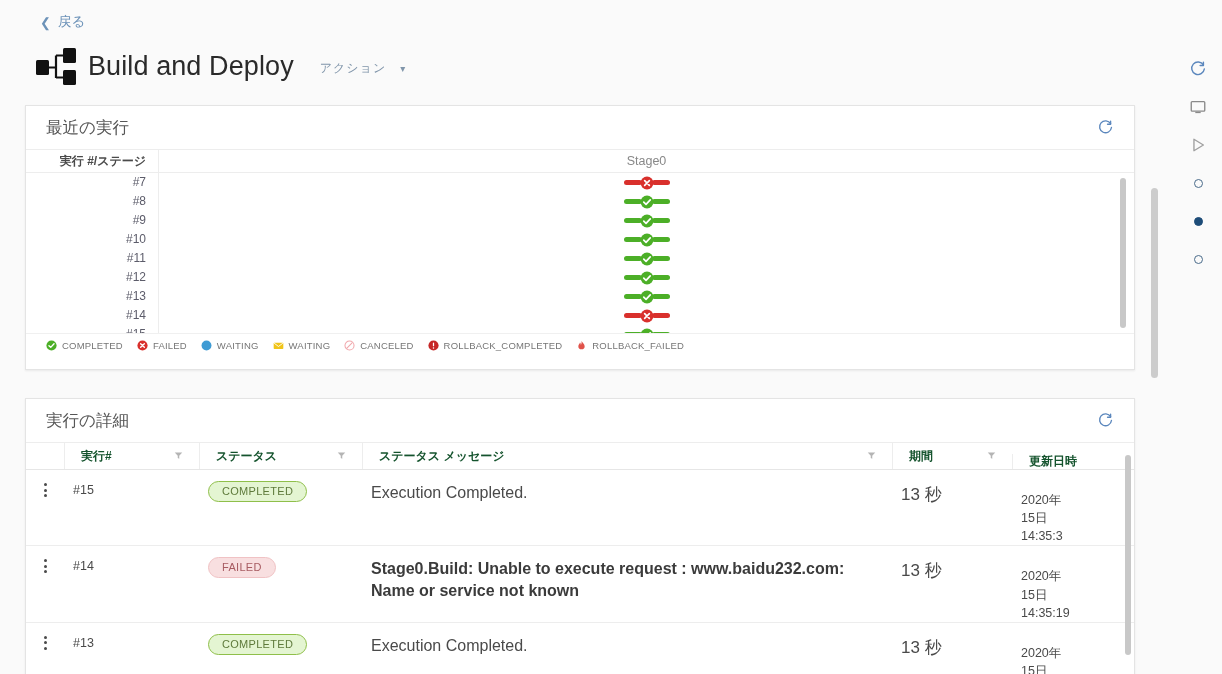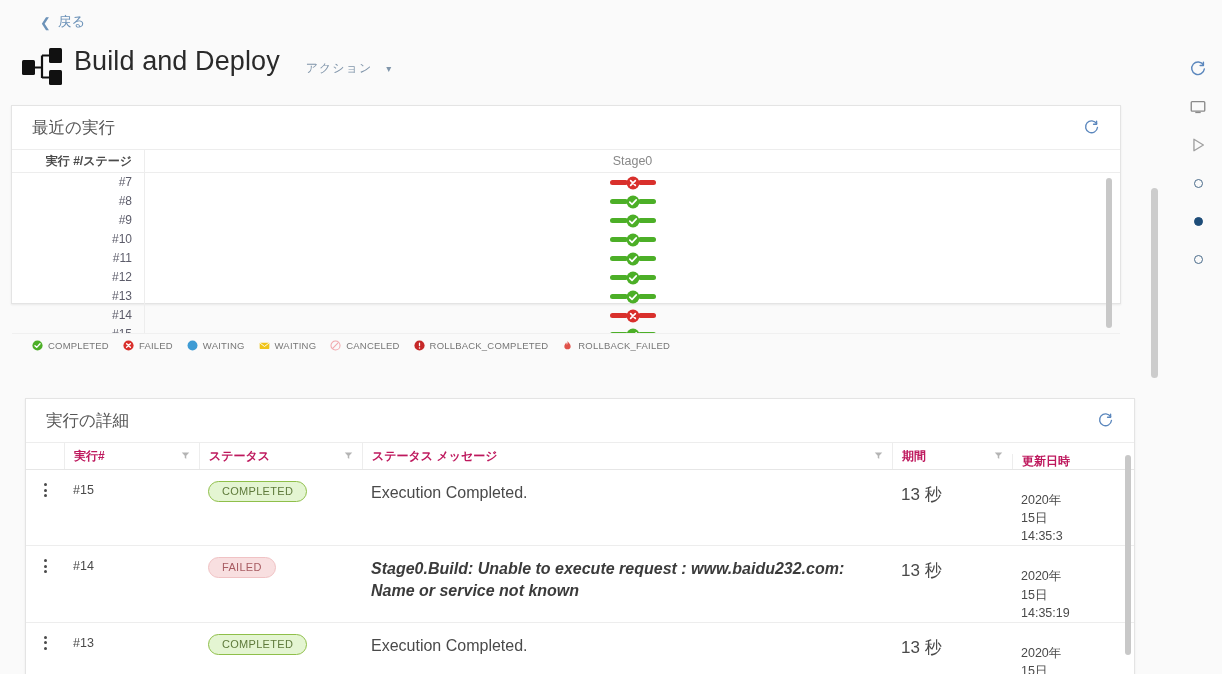--- a/index.html
+++ b/index.html
@@ -14,22 +14,22 @@
 
   
   .back-link {
     position: absolute; left: 40px; top: 13px;
     display: flex; align-items: center; gap: 7px;
     color: #6c92b8; font-size: 13.5px; cursor: pointer;
   }
   .back-chevron { font-size: 13px; color: #6c92b8; line-height: 1; }
 
   .title-row {
-    position: absolute; left: 18px; top: 46px;
-    display: flex; 
+    position: absolute; left: 32px; top: 46px;
+    display: flex; align-items: center;
   }
   .pipeline-icon { width: 48px; height: 40px; display: block; }
   .page-title {
     font-size: 27px; color: #2a2a2a; font-weight: 400;
     margin-left: 8px; letter-spacing: 0.1px;
     font-family: "Liberation Sans", sans-serif;
   }
   .actions-menu {
     margin-left: 26px; color: #8095aa; font-size: 12px;
     display: flex; align-items: center; gap: 14px; cursor: pointer;
@@ -45,21 +45,21 @@
   }
   .card-header {
     display: flex; align-items: center; justify-content: space-between;
     padding: 0 20px; height: 44px;
     border-bottom: 1px solid #ededed;
   }
   .card-title { font-size: 16.5px; color: #565656; font-weight: 400; }
   .refresh-btn { cursor: pointer; display: flex; }
 
   
-  #card-recent { left: 11px; top: 105px; width: 1110px; height: 199px; }
+  #card-recent { left: 25px; top: 105px; width: 1110px; height: 265px; }
   .exec-table-head {
     display: flex; height: 23px; align-items: center;
     border-bottom: 1px solid #ededed;
   }
   .exec-col-run {
     width: 133px; text-align: right; padding-right: 12px;
     font-size: 12px; font-weight: bold; color: #4a4a4a;
     border-right: 1px solid #ededed; height: 23px; line-height: 23px;
   }
   .exec-col-stage {
@@ -95,22 +95,22 @@
   .legend-ico { width: 11px; height: 11px; display: block; }
 
   
   #card-detail { left: 25px; top: 398px; width: 1110px; height: 290px; }
   .dt-head {
     display: flex; height: 27px; align-items: stretch;
     border-bottom: 1px solid #e6e6e6; background: #fff;
   }
   .dt-th {
     display: flex; align-items: center; justify-content: space-between;
-    font-size: 12px; color: #be185d; font-weight: bold;
-    padding: 0 9px; border-left: 1px solid #ededed; gap: 42px;
+    font-size: 12px; color: #14532d; font-weight: bold;
+    padding: 0 16px; border-left: 1px solid #ededed; gap: 42px;
   }
   .dt-th:first-child { border-left: none; }
   .filter-ico { width: 9px; height: 9px; opacity: .55; }
   .c-kebab { width: 38px; }
   .c-run   { width: 135px; }
   .c-stat  { width: 163px; }
   .c-msg   { width: 530px; }
   .c-dur   { width: 120px; }
   .c-upd   { width: 118px; margin-top: 11px; }
 
@@ -123,21 +123,21 @@
            padding-top: 13px; cursor: pointer; }
   .kebab i { width: 3px; height: 3px; border-radius: 50%; background: #4a4a4a; display: block; }
   .run-cell { color: #4a4a4a; font-size: 12.5px; padding-top: 13px; }
   .pill {
     display: inline-block; padding: 3px 13px 4px 13px;
     border-radius: 11px; font-size: 11px; letter-spacing: .3px;
   }
   .pill-completed { background: #e4f5d2; border: 1px solid #8fbf4a; color: #5e7a3b; }
   .pill-failed    { background: #f8dfe0; border: 1px solid #f0c2c4; color: #a85c62; }
   .msg-cell { font-size: 16px; color: #4a4a4a; padding-top: 12px; line-height: 1.35; }
-  .msg-cell.bold { font-weight: bold; color: #3b3b3b; font-style: italic; }
+  .msg-cell.bold { font-weight: bold; color: #3b3b3b; }
   .dur-cell { font-size: 17px; color: #4a4a4a; padding-top: 13px; }
   .upd-cell { font-size: 12.5px; color: #4a4a4a; padding-top: 10px; line-height: 1.45; }
 
   .dt-scroll {
     position: absolute; right: 3px; top: 56px;
     width: 6px; height: 200px; background: #c8c8c8; border-radius: 3px;
   }
 
   
   .page-scroll {

